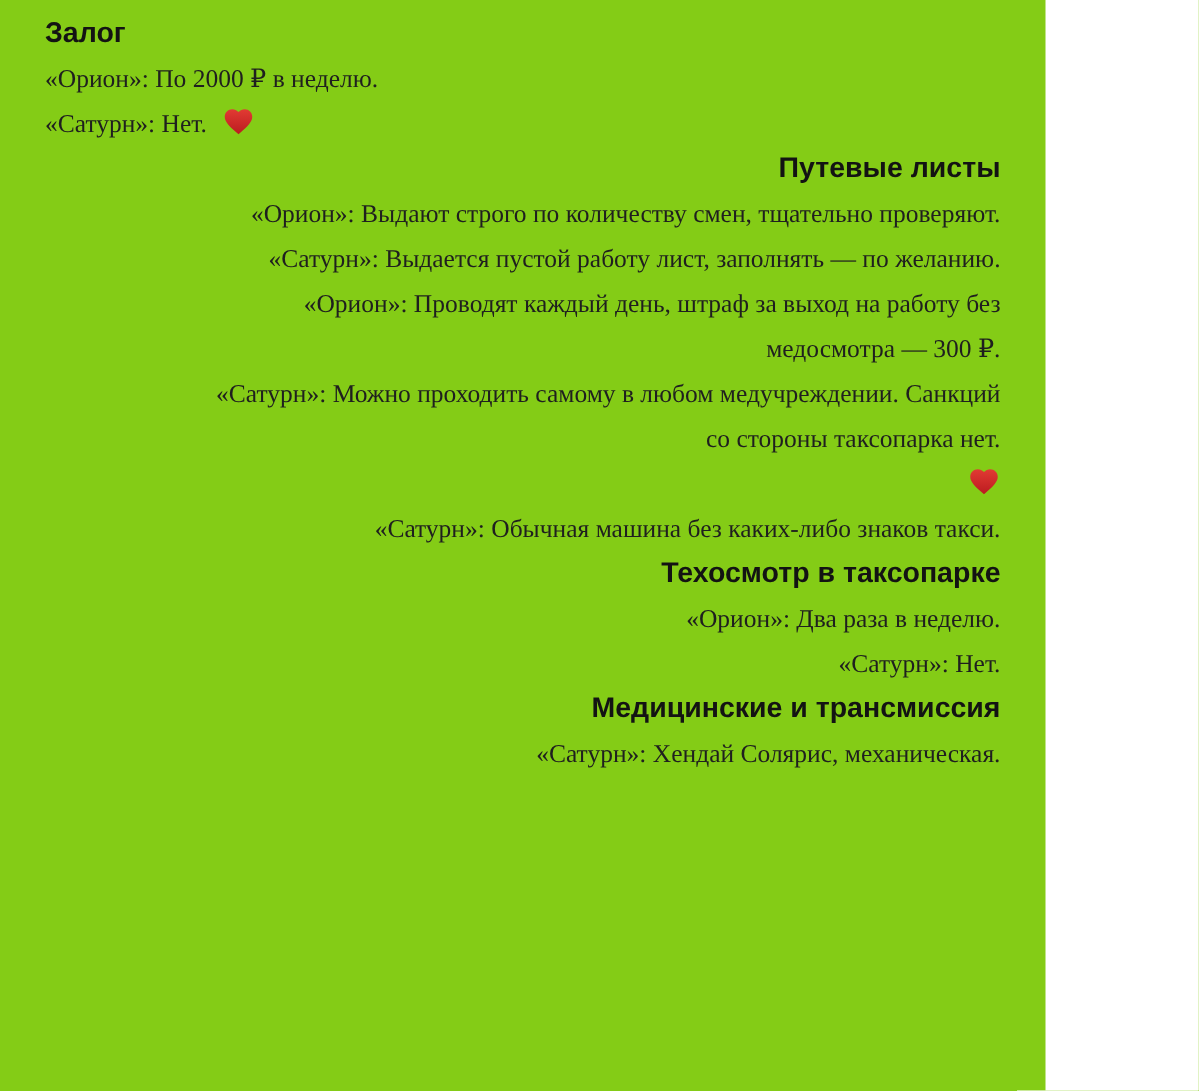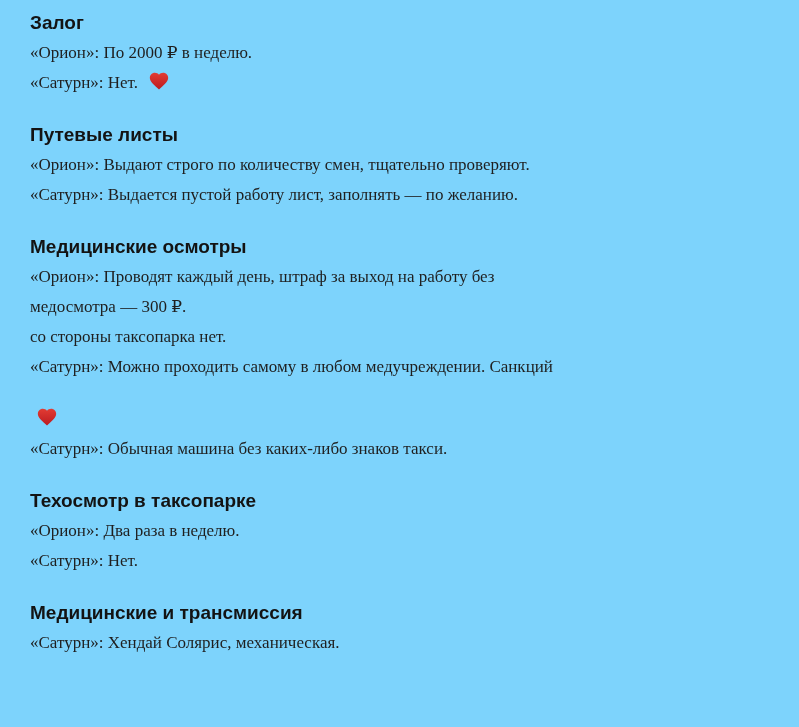--- a/index.html
+++ b/index.html
@@ -1,29 +1,29 @@
 <!DOCTYPE html>
 <html lang="ru"><head>
 <meta charset="utf-8">
 <style>
   html, body {
     margin: 0;
     padding: 0;
     background: #ffffff;
   }
   main.doc {
-    width: 799px;
+    width: 697px;
     height: 727px;
     box-sizing: border-box;
     padding: 8px 30px 10px 30px;
     overflow: hidden;
-    background: #7dd3fc;
+    background: #84cc16;
   }
   section.doc-section + section.doc-section {
-    margin-top: 22px;
+    text-align: right;
   }
   h3.section-title {
     margin: 0;
     font-family: "Liberation Sans", sans-serif;
     font-weight: 700;
     font-size: 19px;
     line-height: 30px;
     letter-spacing: 0px;
     color: #131313;
   }
@@ -69,29 +69,28 @@
     <section class="doc-section">
       <h3 class="section-title">Путевые листы</h3>
       <div class="paragraphs">
     <div class="line"><span class="line-text">«Орион»: Выдают строго по количеству смен, тщательно проверяют.</span></div>
 
     <div class="line"><span class="line-text">«Сатурн»: Выдается пустой работу лист, заполнять — по желанию.</span></div>
   </div>
     </section>
 
     <section class="doc-section">
-      <h3 class="section-title">Медицинские осмотры</h3>
       <div class="paragraphs">
     <div class="line"><span class="line-text">«Орион»: Проводят каждый день, штраф за выход на работу без</span></div>
 
     <div class="line"><span class="line-text">медосмотра — 300 ₽.</span></div>
 
+    <div class="line"><span class="line-text">«Сатурн»: Можно проходить самому в любом медучреждении. Санкций</span></div>
+
     <div class="line"><span class="line-text">со стороны таксопарка нет.</span></div>
-
-    <div class="line"><span class="line-text">«Сатурн»: Можно проходить самому в любом медучреждении. Санкций</span></div>
   </div>
     </section>
 
     <section class="doc-section">
       <div class="paragraphs">
     <div class="line">
     <span class="heart"><svg width="22" height="22" viewBox="0 0 24 24" aria-hidden="true">
                 <defs>
                   <linearGradient id="heart-grad" x1="0" y1="0" x2="0" y2="1">
                     <stop offset="0" stop-color="#e23b33"></stop>

